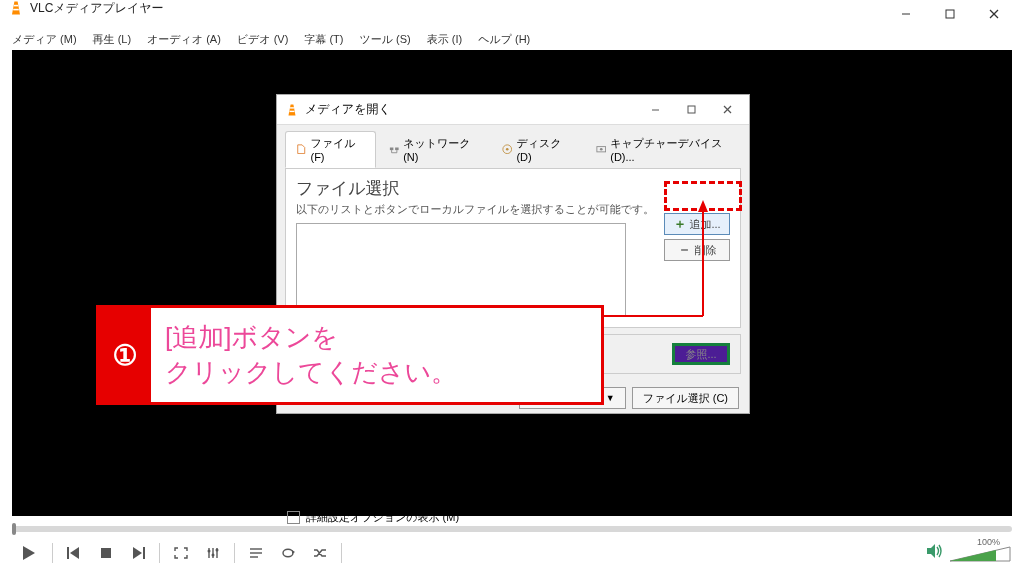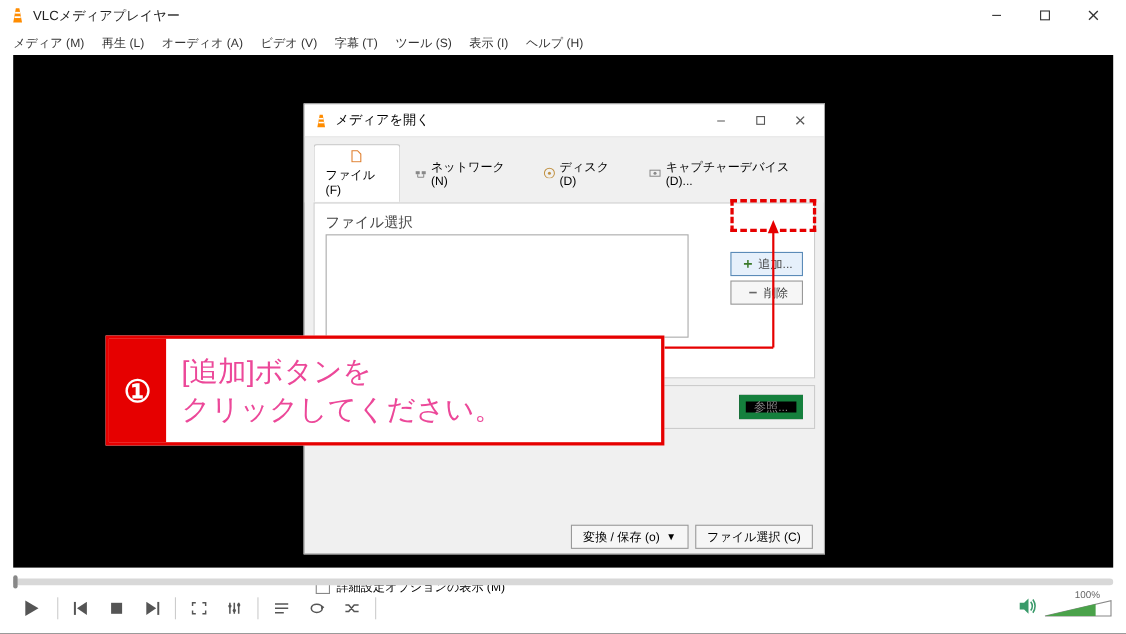--- a/index.html
+++ b/index.html
@@ -1,60 +1,60 @@
 <!DOCTYPE html>
 <html><head>
 <meta charset="utf-8">
 <style>
 * { margin: 0; padding: 0; box-sizing: border-box; font-family: "Meiryo", "Yu Gothic", sans-serif; }
 body { width: 1024px; height: 576px; background: #fff; overflow: hidden; position: relative; }
 
 
-.main-titlebar { height: 28px; display: flex; align-items: center; padding: 0 8px; background: #fff; }
+.main-titlebar { height: 28px; display: flex; padding: 0 8px; background: #fff; }
 .main-titlebar .vlc-cone { width: 16px; height: 16px; margin-right: 6px; }
 .main-titlebar .title { font-size: 12px; color: #222; flex: 1; }
 .main-titlebar .win-controls { display: flex; gap: 0; }
 .main-titlebar .win-btn { width: 44px; height: 28px; display: flex; align-items: center; justify-content: center; font-size: 12px; color: #333; }
 
 
 .menubar { height: 22px; display: flex; align-items: center; padding: 0 4px; background: #fff; font-size: 11px; color: #333; }
 .menubar .menu-item { padding: 2px 8px; }
 
 
 .video-area { background: #000; position: absolute; left: 12px; right: 12px; top: 50px; bottom: 60px; }
 
 
-.dialog { position: absolute; left: 276px; top: 94px; width: 474px; height: 410px; background: #f0f0f0; border: 1px solid #aaa; box-shadow: 0 4px 10px rgba(0,0,0,0.3); }
+.dialog { position: absolute; left: 276px; top: 94px; width: 474px; height: 320px; background: #f0f0f0; border: 1px solid #aaa; box-shadow: 0 4px 10px rgba(0,0,0,0.3); }
 .dialog-titlebar { height: 30px; background: #fff; display: flex; align-items: center; padding: 0 4px 0 8px; border-bottom: 1px solid #ddd; }
 .dialog-titlebar .vlc-cone { width: 14px; height: 14px; margin-right: 6px; }
 .dialog-titlebar .dtitle { font-size: 12px; flex: 1; }
 .dialog-titlebar .dwin { display: flex; }
 .dialog-titlebar .dwin-btn { width: 36px; height: 28px; display: flex; align-items: center; justify-content: center; font-size: 11px; color: #555; }
 
 
 .tabs { display: flex; padding: 6px 8px 0 8px; background: #f0f0f0; gap: 2px; }
 .tab { padding: 4px 10px; font-size: 11px; border: 1px solid transparent; display: flex; align-items: center; gap: 4px; border-radius: 3px 3px 0 0; }
-.tab.active { background: #fff; border: 1px solid #ccc; border-bottom-color: #fff; flex-direction: column; }
+.tab.active { background: #fff; border: 1px solid #ccc; border-bottom-color: #fff; }
 .tab-panel { margin: 0 8px; background: #fff; border: 1px solid #ccc; padding: 8px 10px 10px 10px; height: 160px; position: relative; }
 .tab-icon { width: 12px; height: 12px; display: inline-block; }
 
-.group-label { font-size: 13px; color: #444; margin-bottom: 2px; }
+.group-label { font-size: 17px; color: #444; margin-bottom: 2px; }
 .help-text { font-size: 11px; color: #555; margin-bottom: 6px; }
 .file-list { width: 330px; height: 94px; border: 1px solid #aaa; background: #fff; }
 
 .side-btns { position: absolute; right: 10px; top: 44px; display: flex; flex-direction: column; gap: 4px; }
 .side-btn { width: 66px; height: 22px; border: 1px solid #999; background: #f6f6f6; font-size: 11px; display: flex; align-items: center; justify-content: center; gap: 3px; color: #444; }
 .side-btn.add { background: #e6f0fb; border-color: #5b8bb8; }
 .plus-icon { color: #3a7a2a; font-weight: bold; font-size: 13px; }
 .minus-icon { color: #666; font-weight: bold; font-size: 14px; }
 
 .subtitle-row { margin: 6px 8px 0 8px; background: #f0f0f0; border: 1px solid #ccc; padding: 8px 10px; display: flex; align-items: center; }
 .subtitle-row .cb { width: 13px; height: 13px; border: 1px solid #888; margin-right: 6px; }
 .subtitle-row .lbl { font-size: 11px; flex: 1; color: #888; }
-.subtitle-row .browse { width: 58px; height: 22px; border: 6px solid #15803d; background: #000000; font-size: 11px; display: flex; align-items: center; justify-content: center; color: #888; margin-left: auto; }
+.subtitle-row .browse { width: 58px; height: 22px; border: 3px solid #15803d; background: #4c1d95; font-size: 11px; display: flex; align-items: center; justify-content: center; color: #888; margin-left: auto; }
 
 .dialog-spacer { height: 130px; }
 
 .adv-row { margin: 0 8px; display: flex; align-items: center; padding: 6px 2px; font-size: 11px; }
 .adv-row .cb { width: 13px; height: 13px; border: 1px solid #888; margin-right: 6px; }
 
 .dialog-footer { position: absolute; bottom: 4px; right: 10px; display: flex; gap: 6px; }
 .dlg-btn { height: 22px; border: 1px solid #999; background: #f6f6f6; font-size: 11px; padding: 0 10px; display: flex; align-items: center; }
 
 
@@ -70,21 +70,21 @@
 
 
 .seekbar { position: absolute; left: 12px; right: 12px; bottom: 42px; height: 10px; display: flex; align-items: center; }
 .seekbar-track { flex: 1; height: 6px; background: #d8d8d8; border-radius: 3px; position: relative; }
 .seekbar-thumb { position: absolute; left: 0; top: -3px; width: 4px; height: 12px; background: #888; border-radius: 2px; }
 
 .controls { position: absolute; left: 12px; right: 12px; bottom: 8px; height: 30px; display: flex; align-items: center; gap: 2px; }
 .ctrl-btn { width: 30px; height: 26px; display: flex; align-items: center; justify-content: center; color: #555; font-size: 14px; }
 .ctrl-sep { width: 1px; height: 20px; background: #ccc; margin: 0 4px; }
 .play-btn { width: 34px; }
-.volume { margin-left: auto; display: flex; align-items: center; gap: 4px; }
+.volume { margin-left: auto; display: flex; align-items: flex-end; gap: 4px; }
 .vol-icon { font-size: 16px; color: #4a9; }
 .vol-tri { width: 64px; height: 18px; position: relative; }
 .vol-label { font-size: 9px; color: #666; position: absolute; top: -8px; right: 12px; }
 
 
 .cone-svg { width: 100%; height: 100%; }
 </style>
 </head>
 <body>
 
@@ -188,20 +188,21 @@
       <span class="tab-icon"><svg viewBox="0 0 12 12">
             <rect x="1" y="3" width="10" height="6" fill="none" stroke="#888" stroke-width="1"></rect>
             <circle cx="6" cy="6" r="1.5" fill="#888"></circle>
           </svg></span>
       <span>キャプチャーデバイス(D)...</span>
     </div>
   </div>
 
   <div class="tab-panel">
     <div class="group-label">ファイル選択</div>
+    <div class="help-text">以下のリストとボタンでローカルファイルを選択することが可能です。</div>
     <div class="file-list"></div>
     <div class="side-btns">
       <div class="side-btn add">
         <span class="plus-icon">＋</span>
         <span>追加...</span>
       </div>
       <div class="side-btn">
         <span class="minus-icon">－</span>
         <span>削除</span>
       </div>

